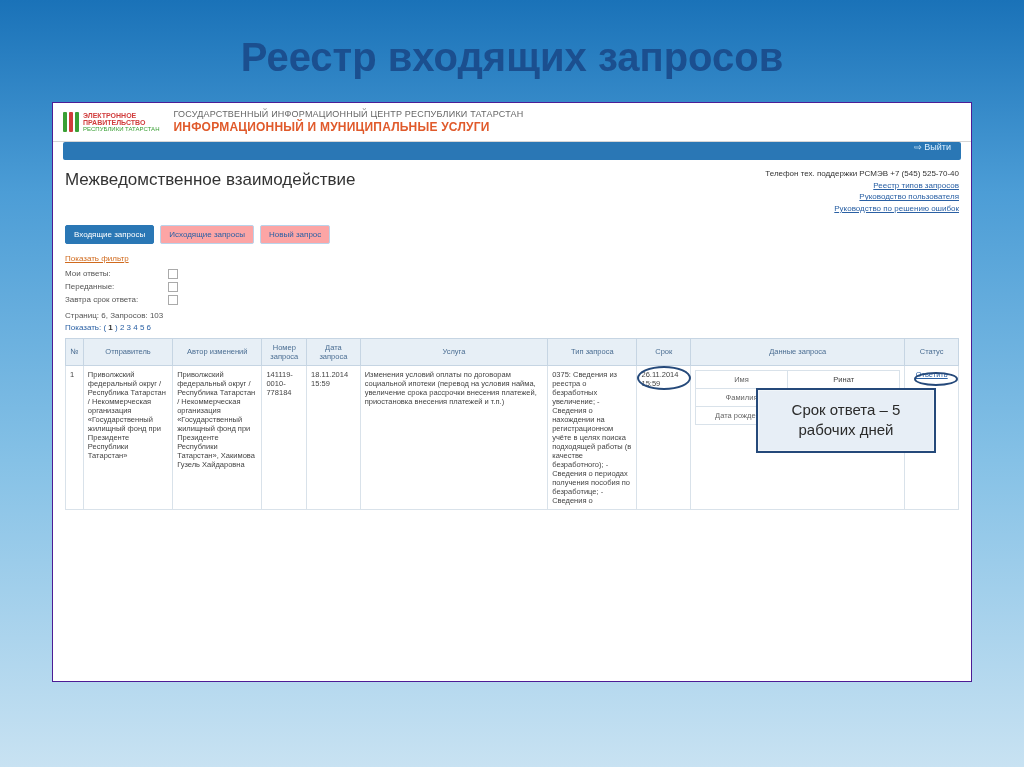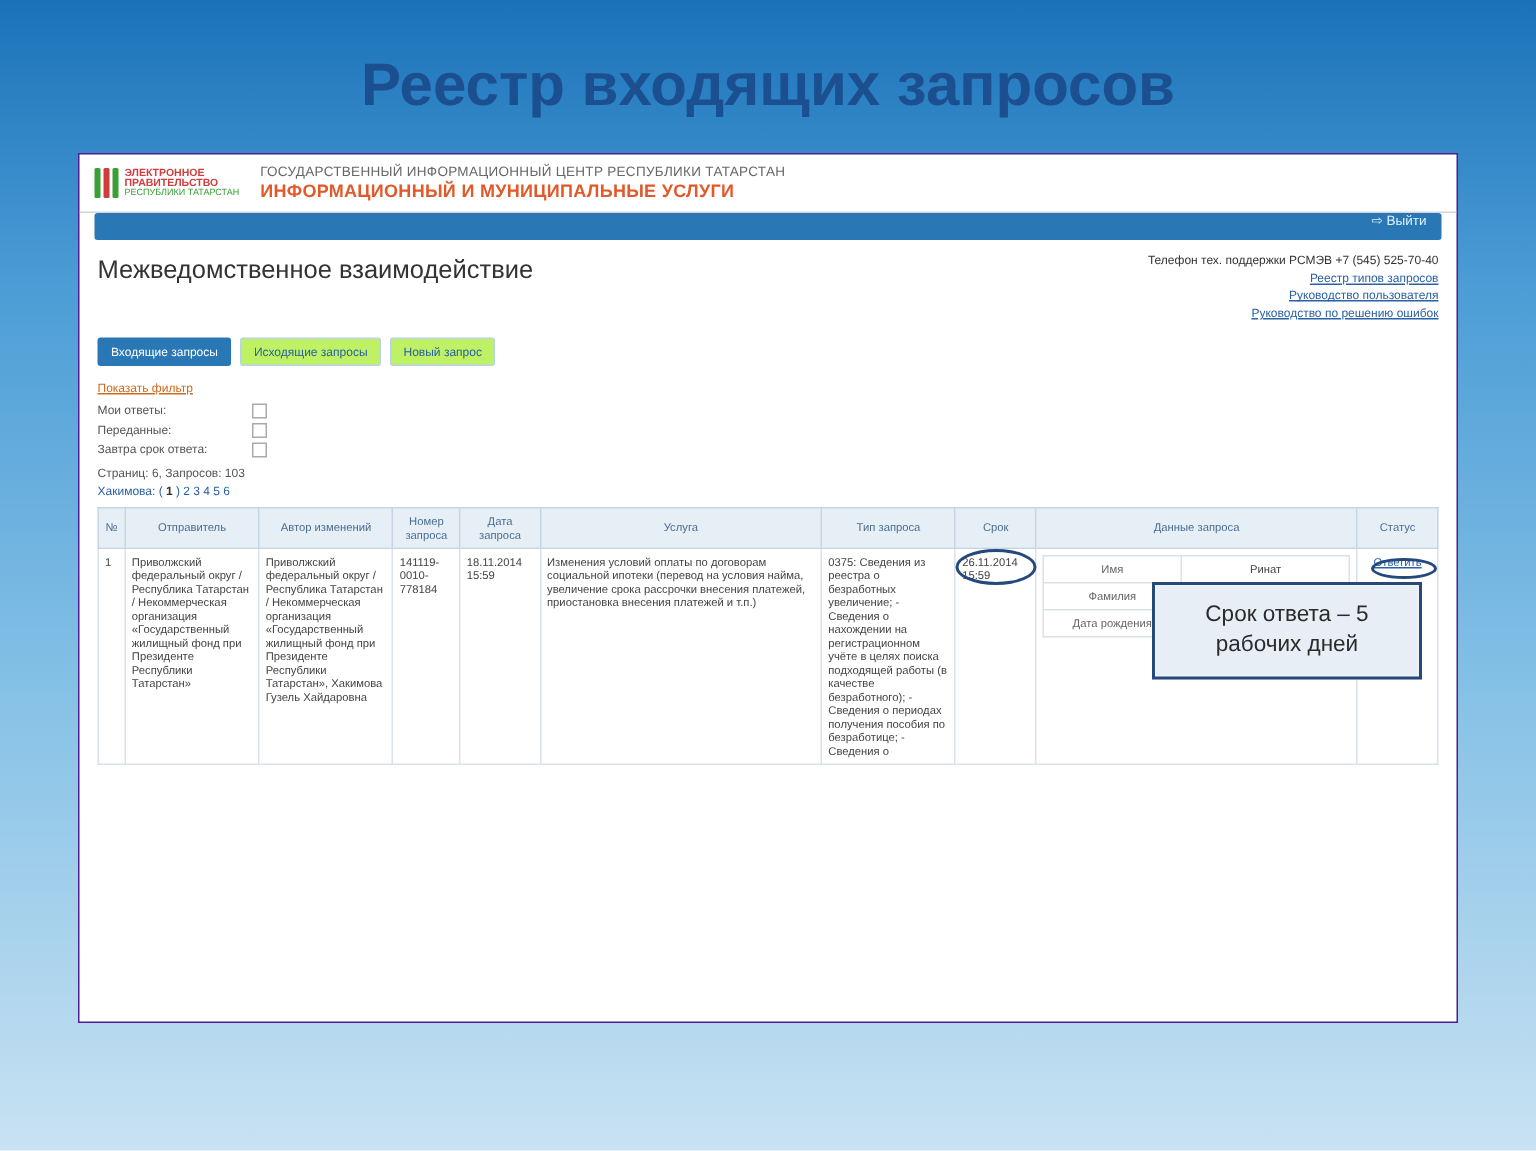--- a/index.html
+++ b/index.html
@@ -52,21 +52,21 @@
   .blue-bar .exit { color:#dff1ff; font-size:9px; }
   .content { padding:8px 12px 0; position:relative; }
   .breadcrumb { color:#2a60a4; font-size:8px; margin:6px 0 4px; }
   .breadcrumb span { color:#2a60a4; }
   .page-title-row { display:flex; justify-content:space-between; align-items:flex-start; }
   .page-title { font-size:17px; color:#333; font-weight:normal; margin-top:2px; }
   .help-block { text-align:right; font-size:8px; color:#2a60a4; line-height:1.45; }
   .help-block .phone { color:#333; }
   .help-block a { color:#2a60a4; text-decoration:underline; display:block; }
   .tabs { margin-top:10px; display:flex; gap:6px; }
-  .tab { border:1px solid #b9d3ea; padding:4px 8px; color:#2a60a4; font-size:8px; background:#bef264; border-radius:2px; }
+  .tab { border:1px solid #b9d3ea; padding:4px 8px; color:#2a60a4; font-size:8px; background:#fca5a5; border-radius:2px; }
   .tab.active { background:#2a77b5; border-color:#2a77b5; color:#fff; }
   .show-filter { color:#d06a1d; font-size:8px; margin:10px 0 6px; text-decoration:underline; }
   .filters { font-size:8px; color:#555; }
   .filters .row { display:flex; align-items:center; gap:8px; margin:3px 0; }
   .filters .row label { width:95px; }
   .cb { width:10px; height:10px; border:1px solid #aaa; background:#fff; }
   .counts { font-size:8px; color:#555; margin-top:6px; }
   .pager { font-size:8px; color:#2a60a4; margin:3px 0 6px; }
   .pager b { color:#333; }
   table.reg { width:100%; border-collapse:collapse; font-size:7.5px; color:#444; table-layout:fixed; }
@@ -86,21 +86,21 @@
   .circle-hl { position:absolute; border:2px solid #25497a; border-radius:50%; }
   .circle-deadline { width:54px; height:24px; top:0; left:0; }
   .circle-status { width:44px; height:14px; top:2px; left:-2px; }
   .dd table { width:100%; border-collapse:collapse; font-size:7.5px; }
   .dd td { border:none; border-bottom:1px dotted #c8c8c8; padding:2px 3px;text-align:center; }
   .dd td.lbl { color:#666; width:45%; }
   .view-link { color:#2a60a4; text-decoration:underline; }
   .status-act { color:#2a60a4; text-decoration:underline; position:relative; display:inline-block; }
   .callout {
     position:absolute;
-    top:285px; right:23px;
+    top:285px; right:35px;
     background:#e7eef6;
     border:2px solid #25497a;
     padding:10px 18px;
     color:#2b2b2b;
     font-size:15px;
     text-align:center;
     line-height:1.35;
     width:180px;
     box-shadow:0 0 0 1px rgba(255,255,255,.4) inset;
   }
@@ -164,21 +164,21 @@
           <span class="cb"></span>
         </div>
       <div class="row">
           <label>Завтра срок ответа:</label>
           <span class="cb"></span>
         </div>
     </div>
 
     <div class="counts">Страниц: 6, Запросов: 103</div>
     <div class="pager">
-      <span>Хакимова:</span> ( <b>1</b> ) <span>2 3 4 5 6</span>
+      <span>Показать:</span> ( <b>1</b> ) <span>2 3 4 5 6</span>
     </div>
 
     <table class="reg">
       <colgroup>
         <col class="col-n">
           <col class="col-send">
           <col class="col-auth">
           <col class="col-num">
           <col class="col-date">
           <col class="col-srv">

